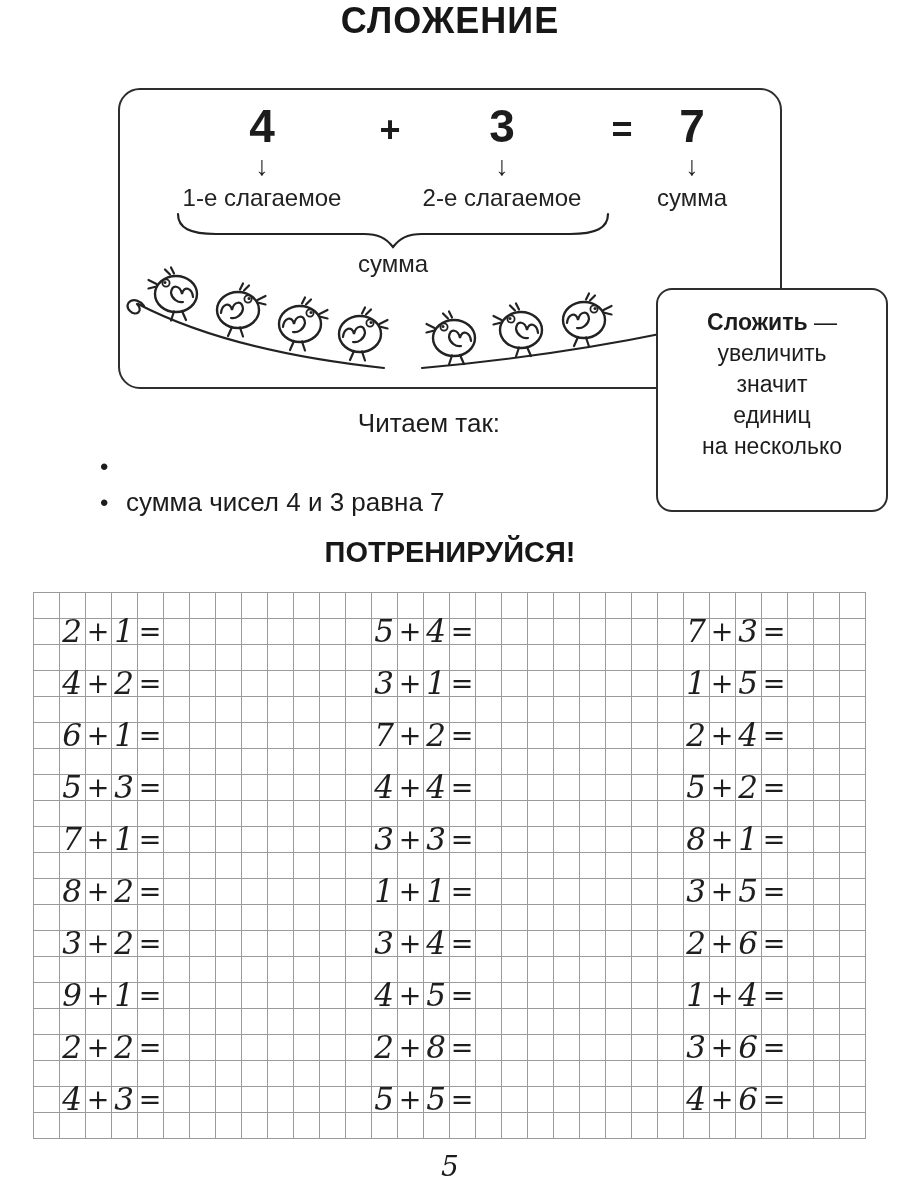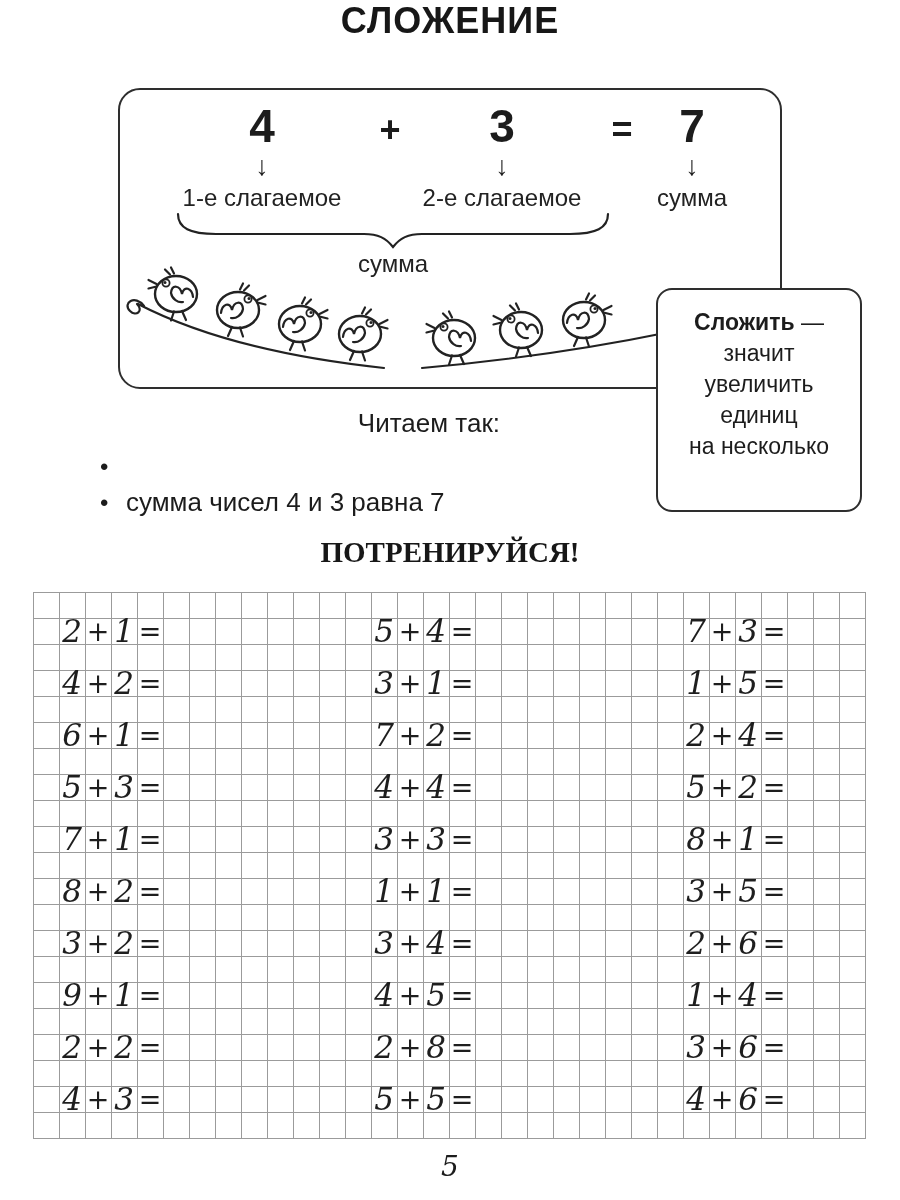--- a/index.html
+++ b/index.html
@@ -24,37 +24,37 @@
   .ex-num  { position:absolute; transform:translateX(-50%); top:12px; font-size:46px; font-weight:bold; line-height:48px; }
   .ex-op   { position:absolute; transform:translateX(-50%); top:20px; font-size:36px; font-weight:bold; line-height:40px; }
   .ex-arrow{ position:absolute; transform:translateX(-50%); top:62px; font-size:27px; line-height:28px; color:#222; }
   .ex-label{ position:absolute; transform:translateX(-50%); top:94px; font-size:24px; white-space:nowrap; color:#222; }
   #brace-svg { position:absolute; left:56px; top:122px; }
   #brace-label { position:absolute; transform:translateX(-50%); left:273px; top:160px; font-size:24px; color:#222; }
   #birds-svg { position:absolute; left:2px; top:192px; overflow:visible; }
 
   
   #definition-box {
-    left:656px; top:288px; width:206px; height:224px; background:#fff;
+    left:656px; top:288px; width:232px; height:224px; background:#fff;
     border:2.5px solid #2e2e2e; border-radius:16px; z-index:5;
     text-align:center; font-size:23px; line-height:31px; padding-top:17px;
     box-sizing:border-box;
   }
   #definition-box b { font-weight:bold; }
 
   
   #reading { left:100px; top:408px; width:400px; font-size:26px; }
   #reading-heading { text-align:right; margin-bottom:12px; }
   .bullet-row { display:flex; align-items:baseline; margin-bottom:5px; line-height:31px; }
   .bullet-dot { width:26px; font-size:24px; }
 
   
   #practice-heading {
     left:0; right:0; top:536px; text-align:center;
-    font-size:29px; font-weight:bold; color:#171717;font-family:Liberation Serif, serif;
+    font-size:29px; font-weight:bold; color:#171717;
   }
   #grid {
     left:33px; top:592px; width:832px; height:546px;
     background-image:
       repeating-linear-gradient(to right,  #9b9b9b 0 1px, transparent 1px 26px),
       repeating-linear-gradient(to bottom, #9b9b9b 0 1px, transparent 1px 26px);
     border-right:1px solid #9b9b9b; border-bottom:1px solid #9b9b9b;
     box-sizing:content-box;
   }
   .eq-col { position:absolute; top:618px; }
@@ -124,23 +124,23 @@
       <path class="ink" d="M546 50 c10 -9 22 -2 13 6 c-6 5 -14 0 -7 -7"></path>
       <use href="#bird" transform="translate(362,30) scale(-1,1)"></use>
       <use href="#bird" transform="translate(429,22) scale(-1,1)"></use>
       <use href="#bird" transform="translate(432,12)"></use>
     </svg>
   </div>
 
   <div id="definition-box" class="abs">
     <div><b>Сложить</b><span> —</span></div>
     <div>
+  <div class="defline">увеличить</div>
+
   <div class="defline">значит</div>
-
-  <div class="defline">увеличить</div>
 
 
   <div class="defline">единиц</div>
 
   <div class="defline">на несколько</div>
 </div>
   </div>
 
   <div id="reading" class="abs">
     <div id="reading-heading">Читаем так:</div>

